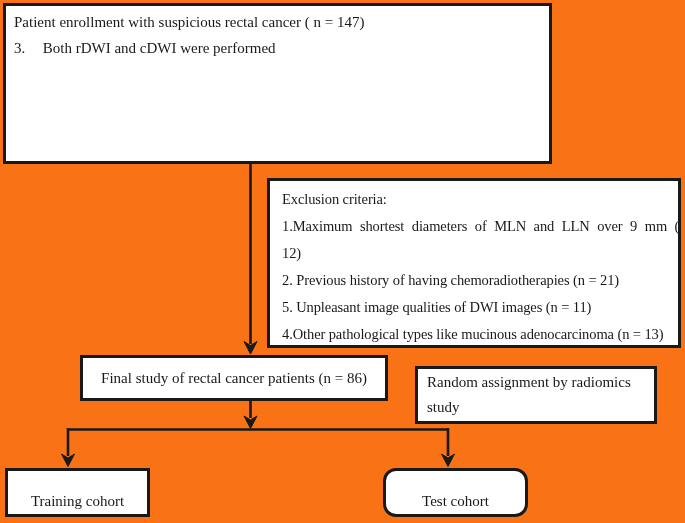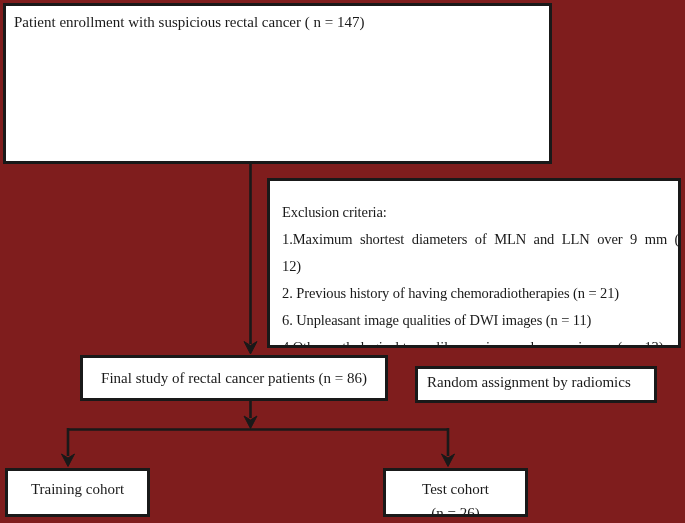--- a/index.html
+++ b/index.html
@@ -4,21 +4,21 @@
 <style>
   html, body {
     margin: 0;
     padding: 0;
     background: #ffffff;
   }
   .canvas {
     position: relative;
     width: 685px;
     height: 523px;
-    background: #7f1d1d;
+    background: #f97316;
     font-family: "Liberation Serif", "DejaVu Serif", serif;
     color: #191919;
     overflow: hidden;
   }
   .connectors {
     position: absolute;
     left: 0;
     top: 0;
     z-index: 0;
   }
@@ -44,21 +44,21 @@
   }
   .inc-item .num {
     display: inline-block;
     width: 25px;
   }
   .box-exclusion {
     left: 267px;
     top: 178px;
     width: 414px;
     height: 170px;
-    padding: 18px 10px 0 12px;
+    padding: 5px 10px 0 12px;
     font-size: 14.5px;
     letter-spacing: -0.1px;
   }
   .box-exclusion .tline {
     line-height: 27px;
     white-space: nowrap;
   }
   .box-exclusion .stretched {
     word-spacing: 4px;
   }
@@ -70,42 +70,42 @@
     font-size: 15px;
     display: flex;
     align-items: center;
     justify-content: center;
     white-space: nowrap;
   }
   .box-random {
     left: 415px;
     top: 366px;
     width: 242px;
-    height: 37px;
+    height: 58px;
     padding: 1px 0 0 9px;
     font-size: 15px;
   }
   .box-random .tline {
     line-height: 25px;
     white-space: nowrap;
   }
   .box-cohort {
     top: 468px;
     width: 145px;
     height: 49px;
     text-align: center;
     font-size: 15px;
-    padding-top: 6px;
+    padding-top: 18px;
   }
   .box-cohort .tline {
     line-height: 24px;
     white-space: nowrap;
   }
   .box-training { left: 5px; }
-  .box-test { left: 383px; }
+  .box-test { left: 383px; border-radius: 13px; }
 </style>
 </head>
 <body>
 
 <div class="canvas">
 
   <svg class="connectors" width="685" height="523" viewBox="0 0 685 523">
     <g stroke="#191919" fill="#191919">
       <line x1="250.5" y1="163" x2="250.5" y2="344" stroke-width="2.6"></line>
       <path d="M 244 341.5 L 250.5 354 L 257 341.5 L 250.5 345.5 Z" stroke-width="1"></path>
@@ -122,28 +122,32 @@
       <path d="M 61.5 454 L 68 466.5 L 74.5 454 L 68 458 Z" stroke-width="1"></path>
     </g>
     <g stroke="#191919" fill="#191919">
       <line x1="448" y1="428" x2="448" y2="456" stroke-width="2.6"></line>
       <path d="M 441.5 454 L 448 466.5 L 454.5 454 L 448 458 Z" stroke-width="1"></path>
     </g>
   </svg>
 
   <div class="box box-enrollment">
     <div class="tline">Patient enrollment with suspicious rectal cancer ( n = 147)</div>
+    <div class="tline inc-item">
+      <span class="num">3.</span>
+      <span>Both rDWI and cDWI were performed</span>
+    </div>
   </div>
 
   <div class="box box-exclusion">
     <div class="tline">Exclusion criteria:</div>
     <div class="tline stretched">1.Maximum shortest diameters of MLN and LLN over 9 mm (n =</div>
     <div class="tline">12)</div>
     <div class="tline">2. Previous history of having chemoradiotherapies (n = 21)</div>
-    <div class="tline">6. Unpleasant image qualities of DWI images (n = 11)</div>
+    <div class="tline">5. Unpleasant image qualities of DWI images (n = 11)</div>
     <div class="tline">4.Other pathological types like mucinous adenocarcinoma (n = 13)</div>
   </div>
 
   <div class="box box-final">
     <span>Final study of rectal cancer patients (n = 86)</span>
   </div>
 
   <div class="box box-random">
     <div class="tline">Random assignment by radiomics</div>
     <div class="tline">study</div>

